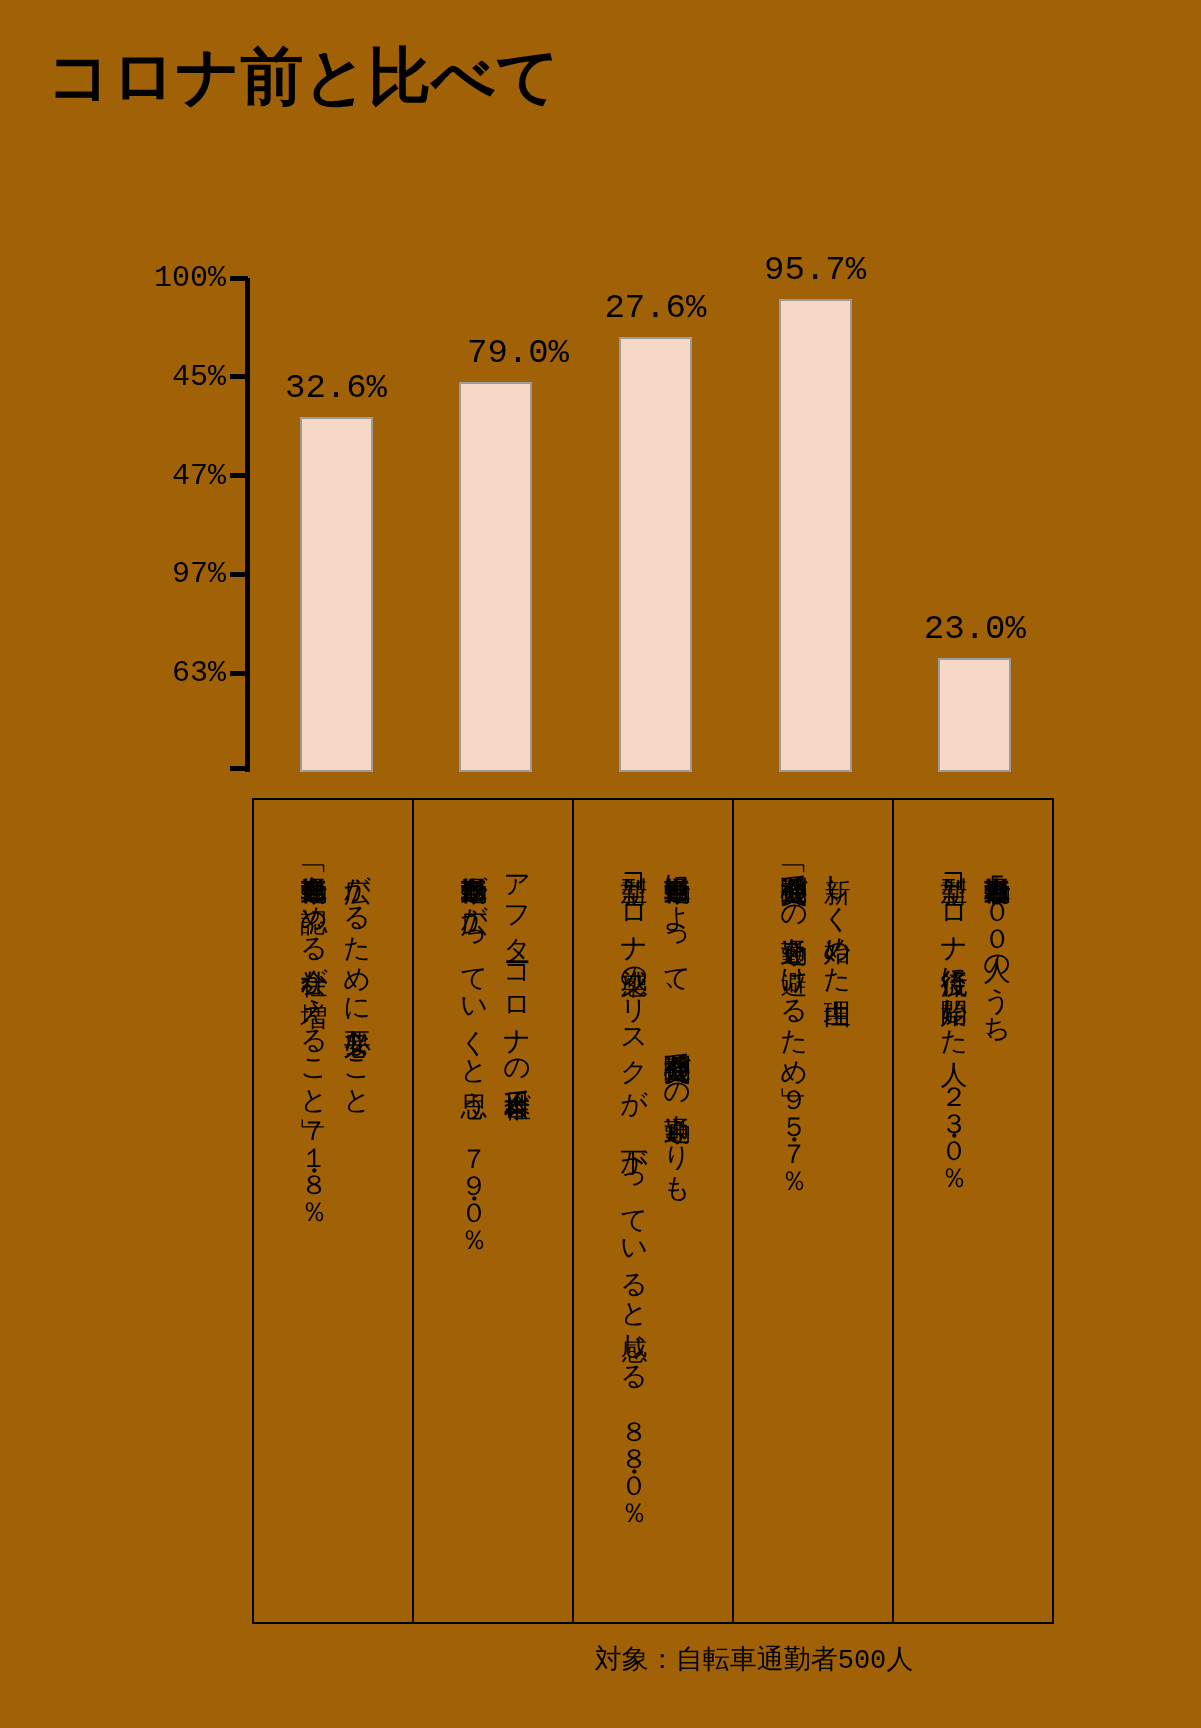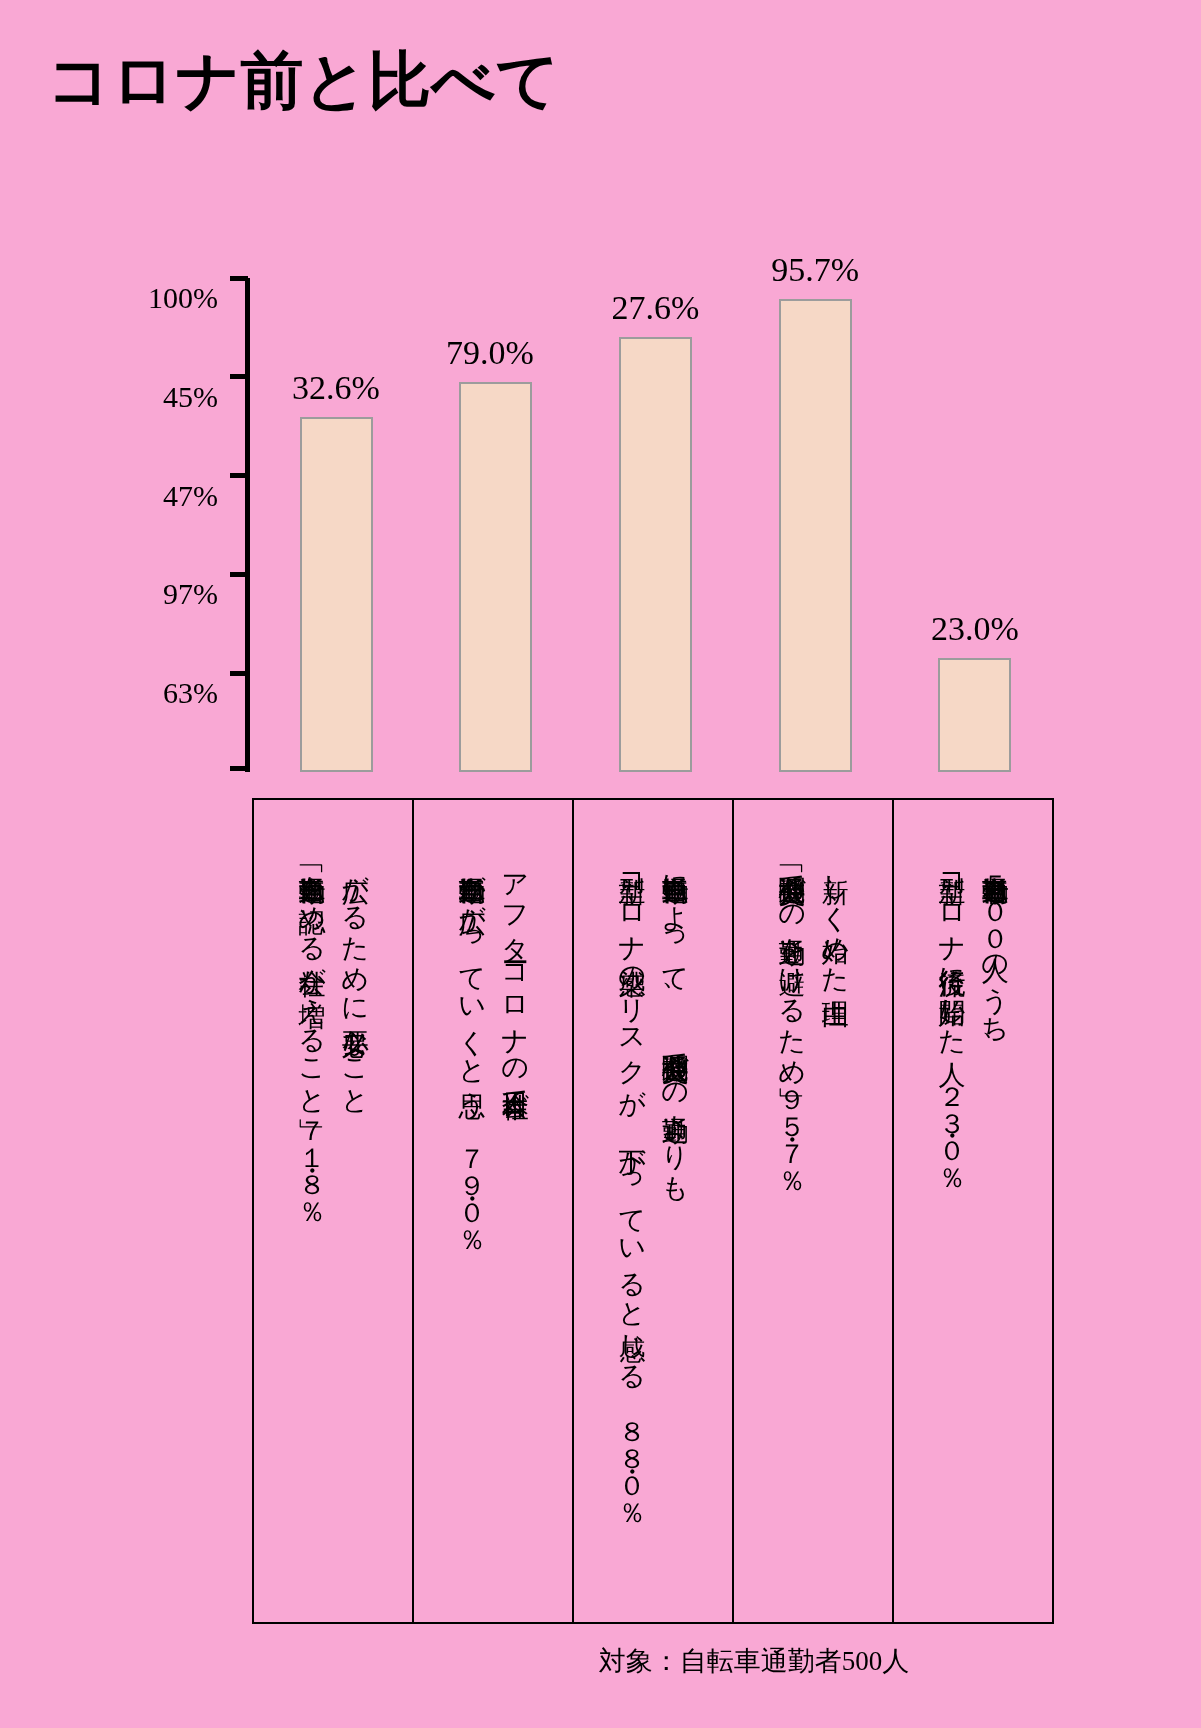--- a/index.html
+++ b/index.html
@@ -1,34 +1,34 @@
 <!DOCTYPE html>
 <html><head>
 <meta charset="utf-8">
 <style>
   html,body{margin:0;padding:0;background:#ffffff;}
   .page{
     position:relative;
     width:1201px;height:1728px;
-    background:#f9a8d4;
-    font-family:Liberation Serif, serif;
+    background:#a16207;
+    font-family:Liberation Mono, monospace;
     color:#000;
     overflow:hidden;
   }
   .title{
     position:absolute;left:47px;top:30px;
     font-size:63px;font-weight:700;line-height:103px;
     letter-spacing:0px;white-space:nowrap;
   }
   
   .axis-line{position:absolute;background:#000;}
   .tick{position:absolute;background:#000;height:5px;width:18px;}
   .ytick-label{
-    position:absolute;left:32px;width:186px;text-align:right;
-    font-size:30px;line-height:36px;margin-top:20px;
+    position:absolute;left:40px;width:186px;text-align:right;
+    font-size:30px;line-height:36px;
   }
   .bar{
     position:absolute;
     box-sizing:border-box;
     border:2.5px solid #9c9c9c;
   }
   .bar-value{
     position:absolute;width:170px;text-align:center;
     font-size:34px;line-height:34px;
   }
@@ -76,21 +76,21 @@
         <div class="ytick-label" style="top: 457.6px;">47%</div>
         <div class="tick" style="left: 230px; top: 571.9px;"></div>
         <div class="ytick-label" style="top: 556.4px;">97%</div>
         <div class="tick" style="left: 230px; top: 670.7px;"></div>
         <div class="ytick-label" style="top: 655.2px;">63%</div>
       </div>
     <div id="bars">
         <div class="bar" style="left: 299.5px; top: 417.308px; width: 73px; height: 354.692px; background: rgb(246, 216, 198); border-color: rgb(156, 156, 156);"></div>
         <div class="bar-value" style="left: 251px; top: 371.308px;">32.6%</div>
         <div class="bar" style="left: 459.2px; top: 381.74px; width: 73px; height: 390.26px; background: rgb(246, 216, 198); border-color: rgb(156, 156, 156);"></div>
-        <div class="bar-value" style="left: 405px; top: 335.74px;">79.0%</div>
+        <div class="bar-value" style="left: 433px; top: 335.74px;">79.0%</div>
         <div class="bar" style="left: 618.9px; top: 337.28px; width: 73px; height: 434.72px; background: rgb(246, 216, 198); border-color: rgb(156, 156, 156);"></div>
         <div class="bar-value" style="left: 570.4px; top: 291.28px;">27.6%</div>
         <div class="bar" style="left: 778.6px; top: 299.242px; width: 73px; height: 472.758px; background: rgb(246, 216, 198); border-color: rgb(156, 156, 156);"></div>
         <div class="bar-value" style="left: 730.1px; top: 253.242px;">95.7%</div>
         <div class="bar" style="left: 938.3px; top: 658.38px; width: 73px; height: 113.62px; background: rgb(246, 216, 198); border-color: rgb(156, 156, 156);"></div>
         <div class="bar-value" style="left: 889.8px; top: 612.38px;">23.0%</div>
       </div>
   </div>
 
   <div class="cat-table" id="cat-table">

